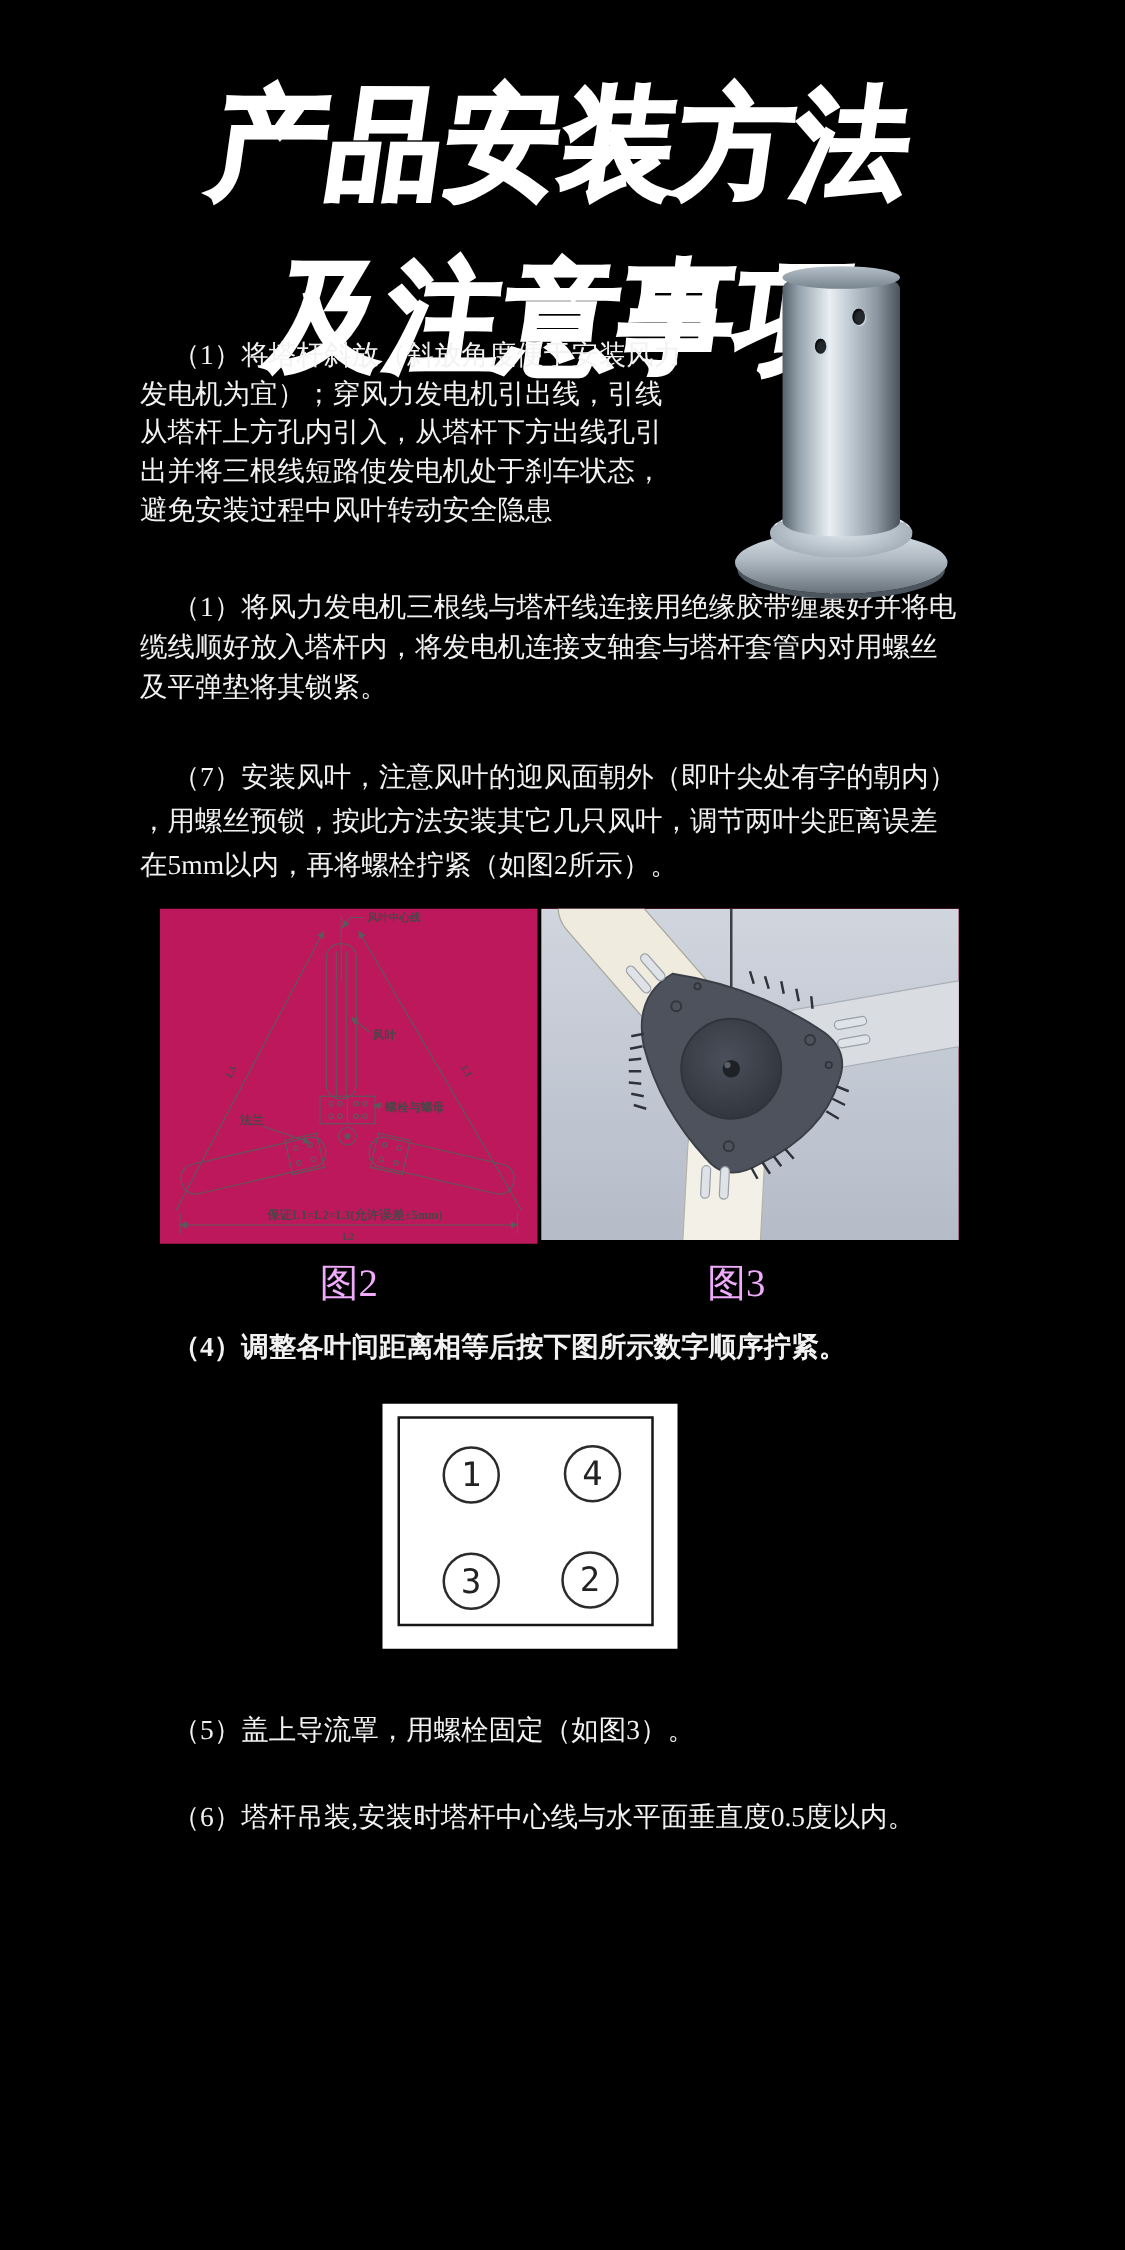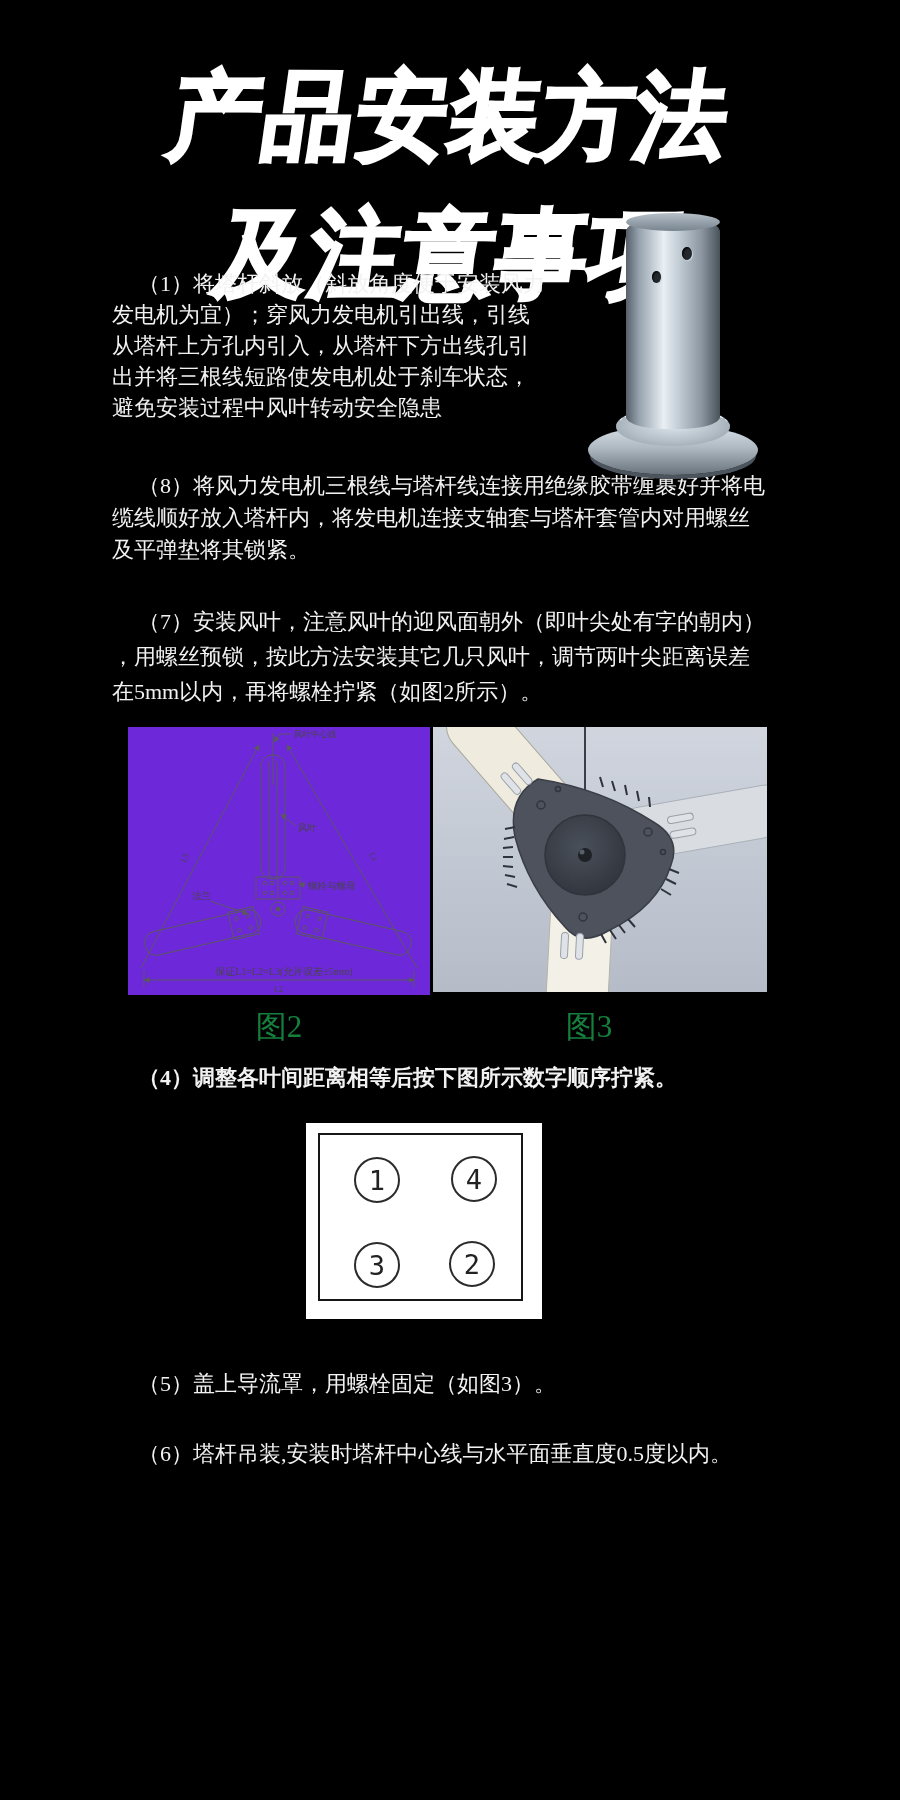--- a/index.html
+++ b/index.html
@@ -34,25 +34,25 @@
   #hole1{left:94px;top:34px;width:10px;height:13px;}
   #hole2{left:64px;top:58px;width:9px;height:12px;}
   .tube-weld{position:absolute;left:28px;top:194px;width:114px;height:36px;border-radius:50%;
       background:radial-gradient(ellipse at 50% 40%,#dfe7ed 0%,#b4bfc8 55%,#8d98a2 100%);
       border-top:3px dotted #f2f7fa;}
   .tube-flange{position:absolute;left:0;top:212px;width:170px;height:50px;border-radius:50%;
       background:linear-gradient(180deg,#d9e0e6 0%,#b0bac3 45%,#68727b 100%);
       box-shadow:0 6px 0 -2px #4c555d;}
 
   
-  .fig{position:absolute;background:#6d28d9;}
+  .fig{position:absolute;background:#be185d;font-weight:bold;}
   #fig2{left:128px;top:727px;width:302px;height:268px;}
   #fig3{left:433px;top:727px;width:334px;height:265px;}
   .fig svg{display:block;}
-  .fig-caption{position:absolute;font-size:31px;color:#15803d;text-align:center;}
+  .fig-caption{position:absolute;font-size:31px;color:#f0abfc;text-align:center;}
   #cap2{left:128px;top:1006px;width:302px;}
   #cap3{left:422px;top:1006px;width:334px;}
 
   
   .order-box{position:absolute;left:306px;top:1123px;width:236px;height:196px;background:#fff;}
   .order-inner{position:absolute;left:12px;top:10px;width:201px;height:164px;border:2px solid #161616;}
   .circ{position:absolute;width:42px;height:42px;border:2px solid #2b2b2b;border-radius:50%;
       display:flex;align-items:center;justify-content:center;
       font-family:"DejaVu Sans Mono",monospace;font-size:27px;color:#222;background:#fff;}
   #c1{left:48px;top:34px;}
@@ -66,21 +66,21 @@
 <body>
 
 <div class="title-line" id="title1">产品安装方法</div>
 <div class="title-line" id="title2">及注意事项</div>
 
 <div class="step" id="p1">（1）将塔杆斜放（斜放角度便于安装风力
 发电机为宜）；穿风力发电机引出线，引线
 从塔杆上方孔内引入，从塔杆下方出线孔引
 出并将三根线短路使发电机处于刹车状态，
 避免安装过程中风叶转动安全隐患</div>
-<div class="step" id="p2">（8）将风力发电机三根线与塔杆线连接用绝缘胶带缠裹好并将电
+<div class="step" id="p2">（1）将风力发电机三根线与塔杆线连接用绝缘胶带缠裹好并将电
 缆线顺好放入塔杆内，将发电机连接支轴套与塔杆套管内对用螺丝
 及平弹垫将其锁紧。</div>
 <div class="step" id="p3">（7）安装风叶，注意风叶的迎风面朝外（即叶尖处有字的朝内）
 ，用螺丝预锁，按此方法安装其它几只风叶，调节两叶尖距离误差
 在5mm以内，再将螺栓拧紧（如图2所示）。</div>
 <div class="step" id="p4">（4）调整各叶间距离相等后按下图所示数字顺序拧紧。</div>
 <div class="step" id="p5">（5）盖上导流罩，用螺栓固定（如图3）。</div>
 <div class="step" id="p6">（6）塔杆吊装,安装时塔杆中心线与水平面垂直度0.5度以内。</div>
 
 <div class="tube">

